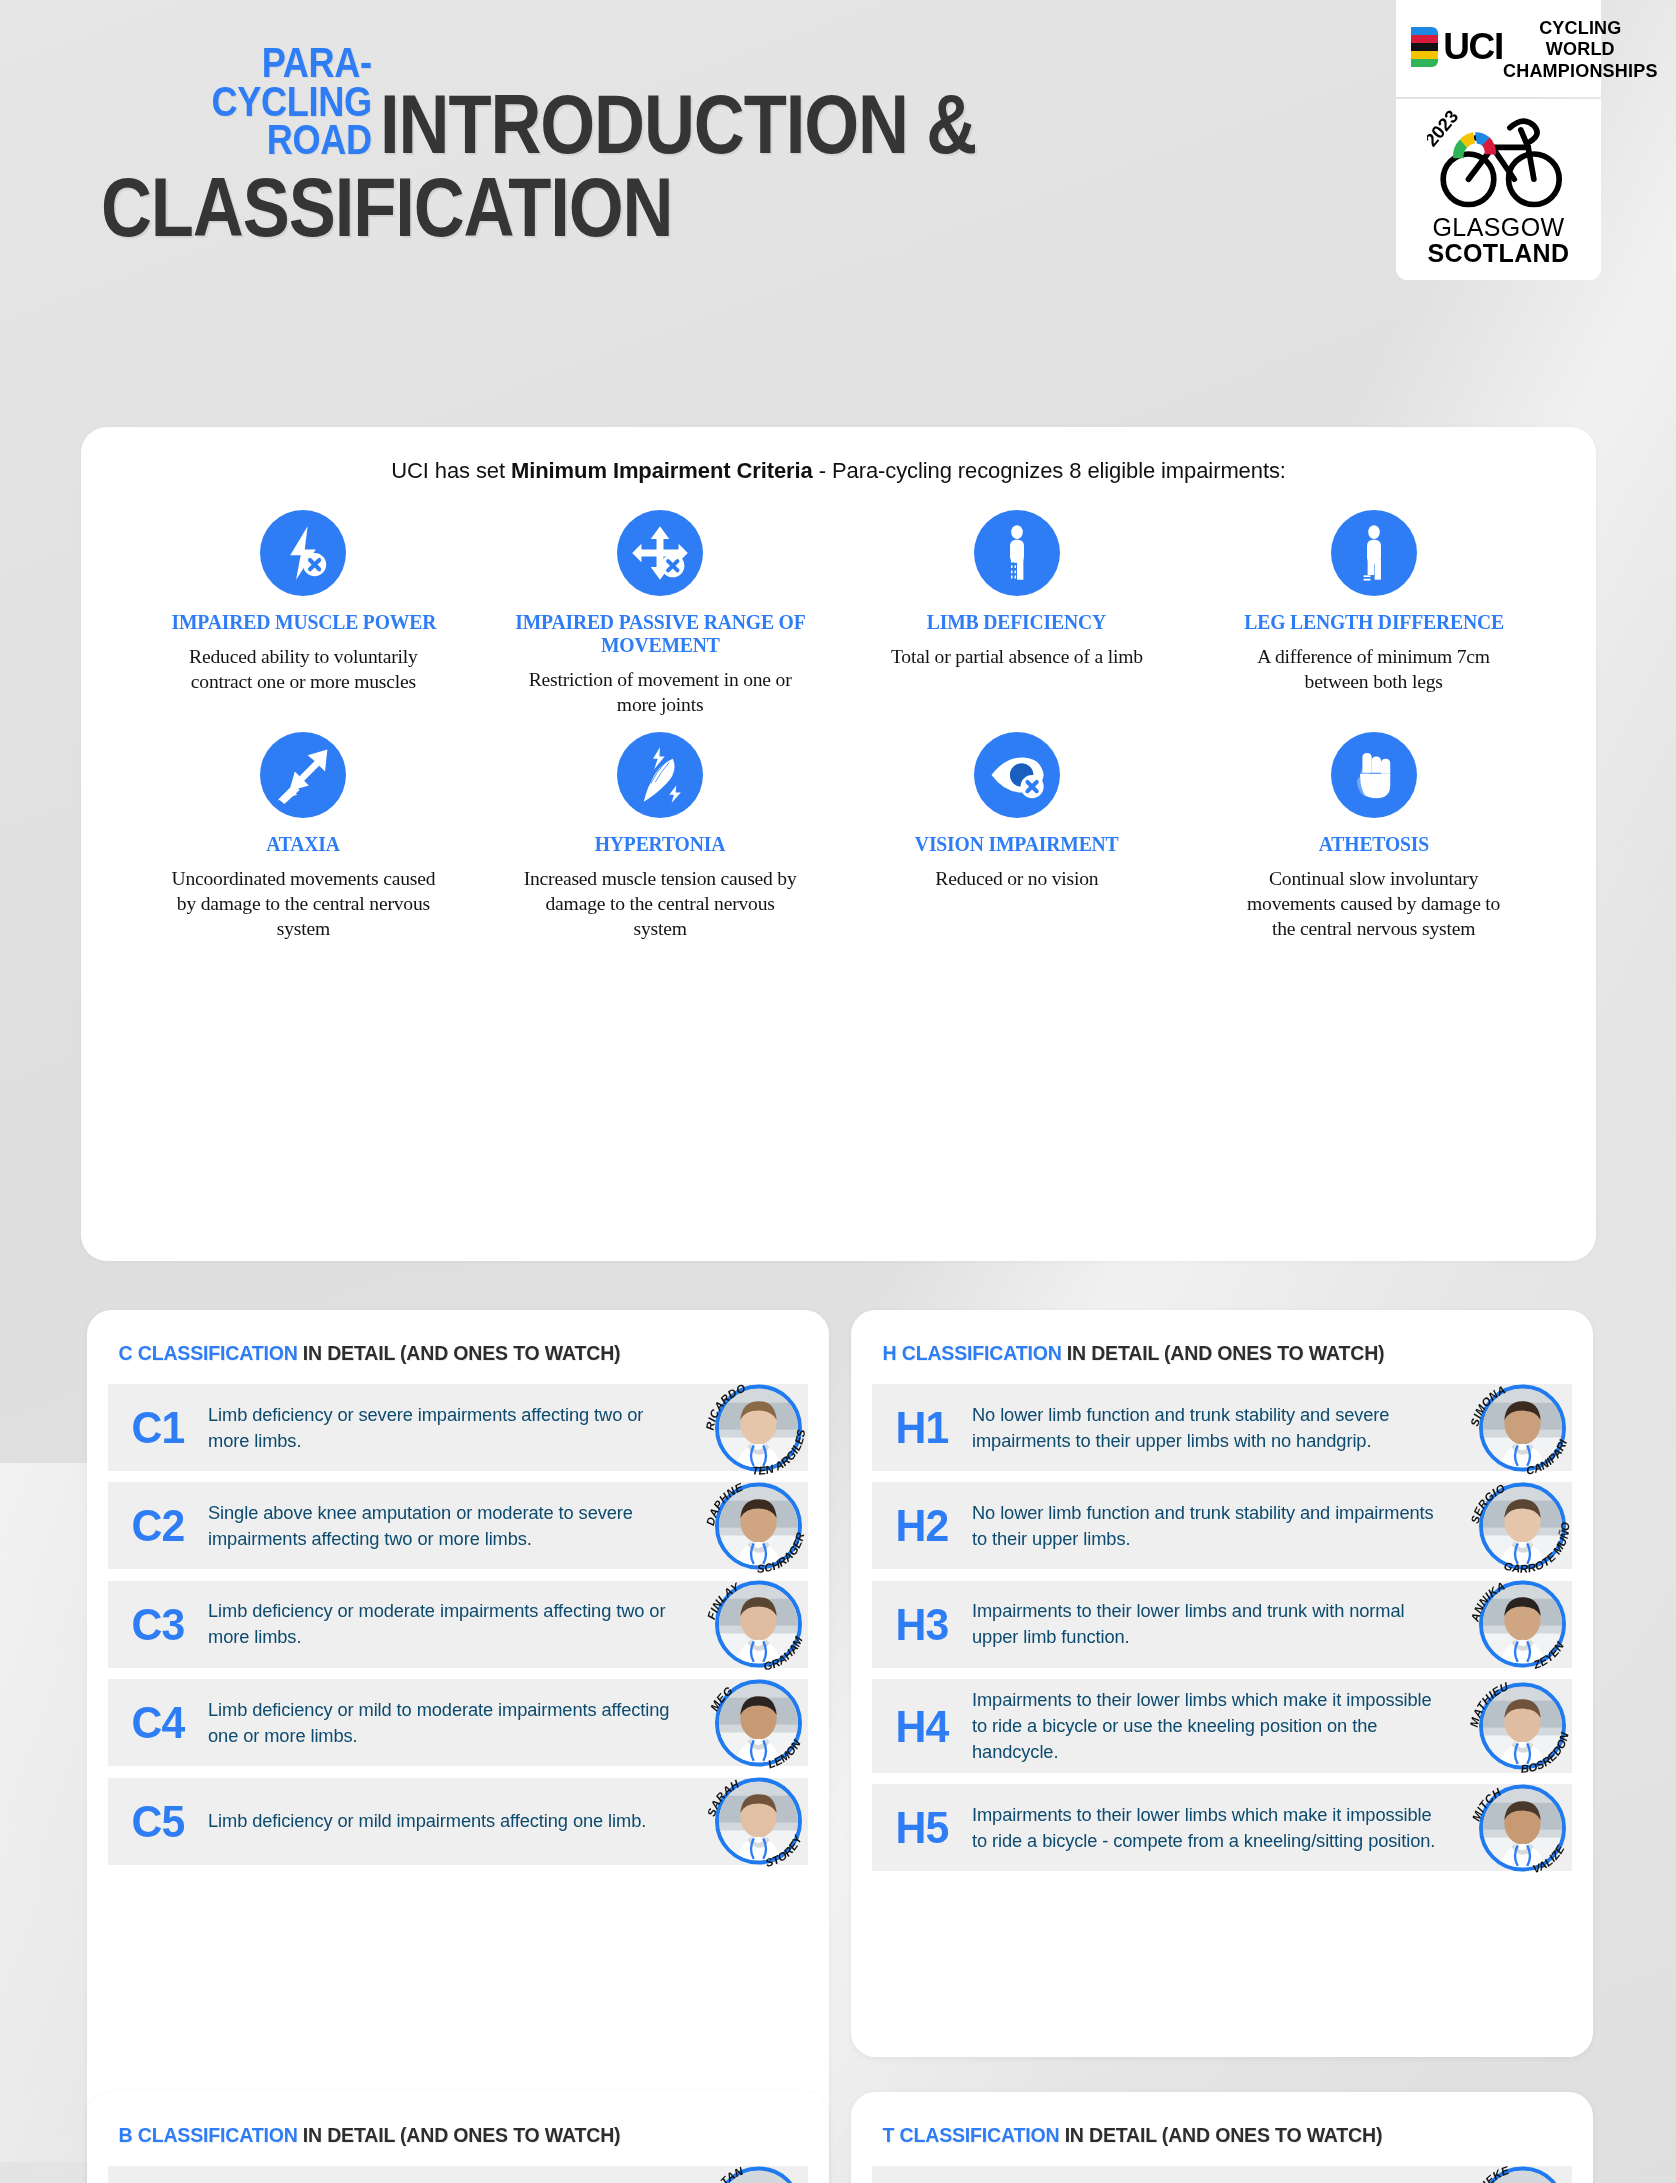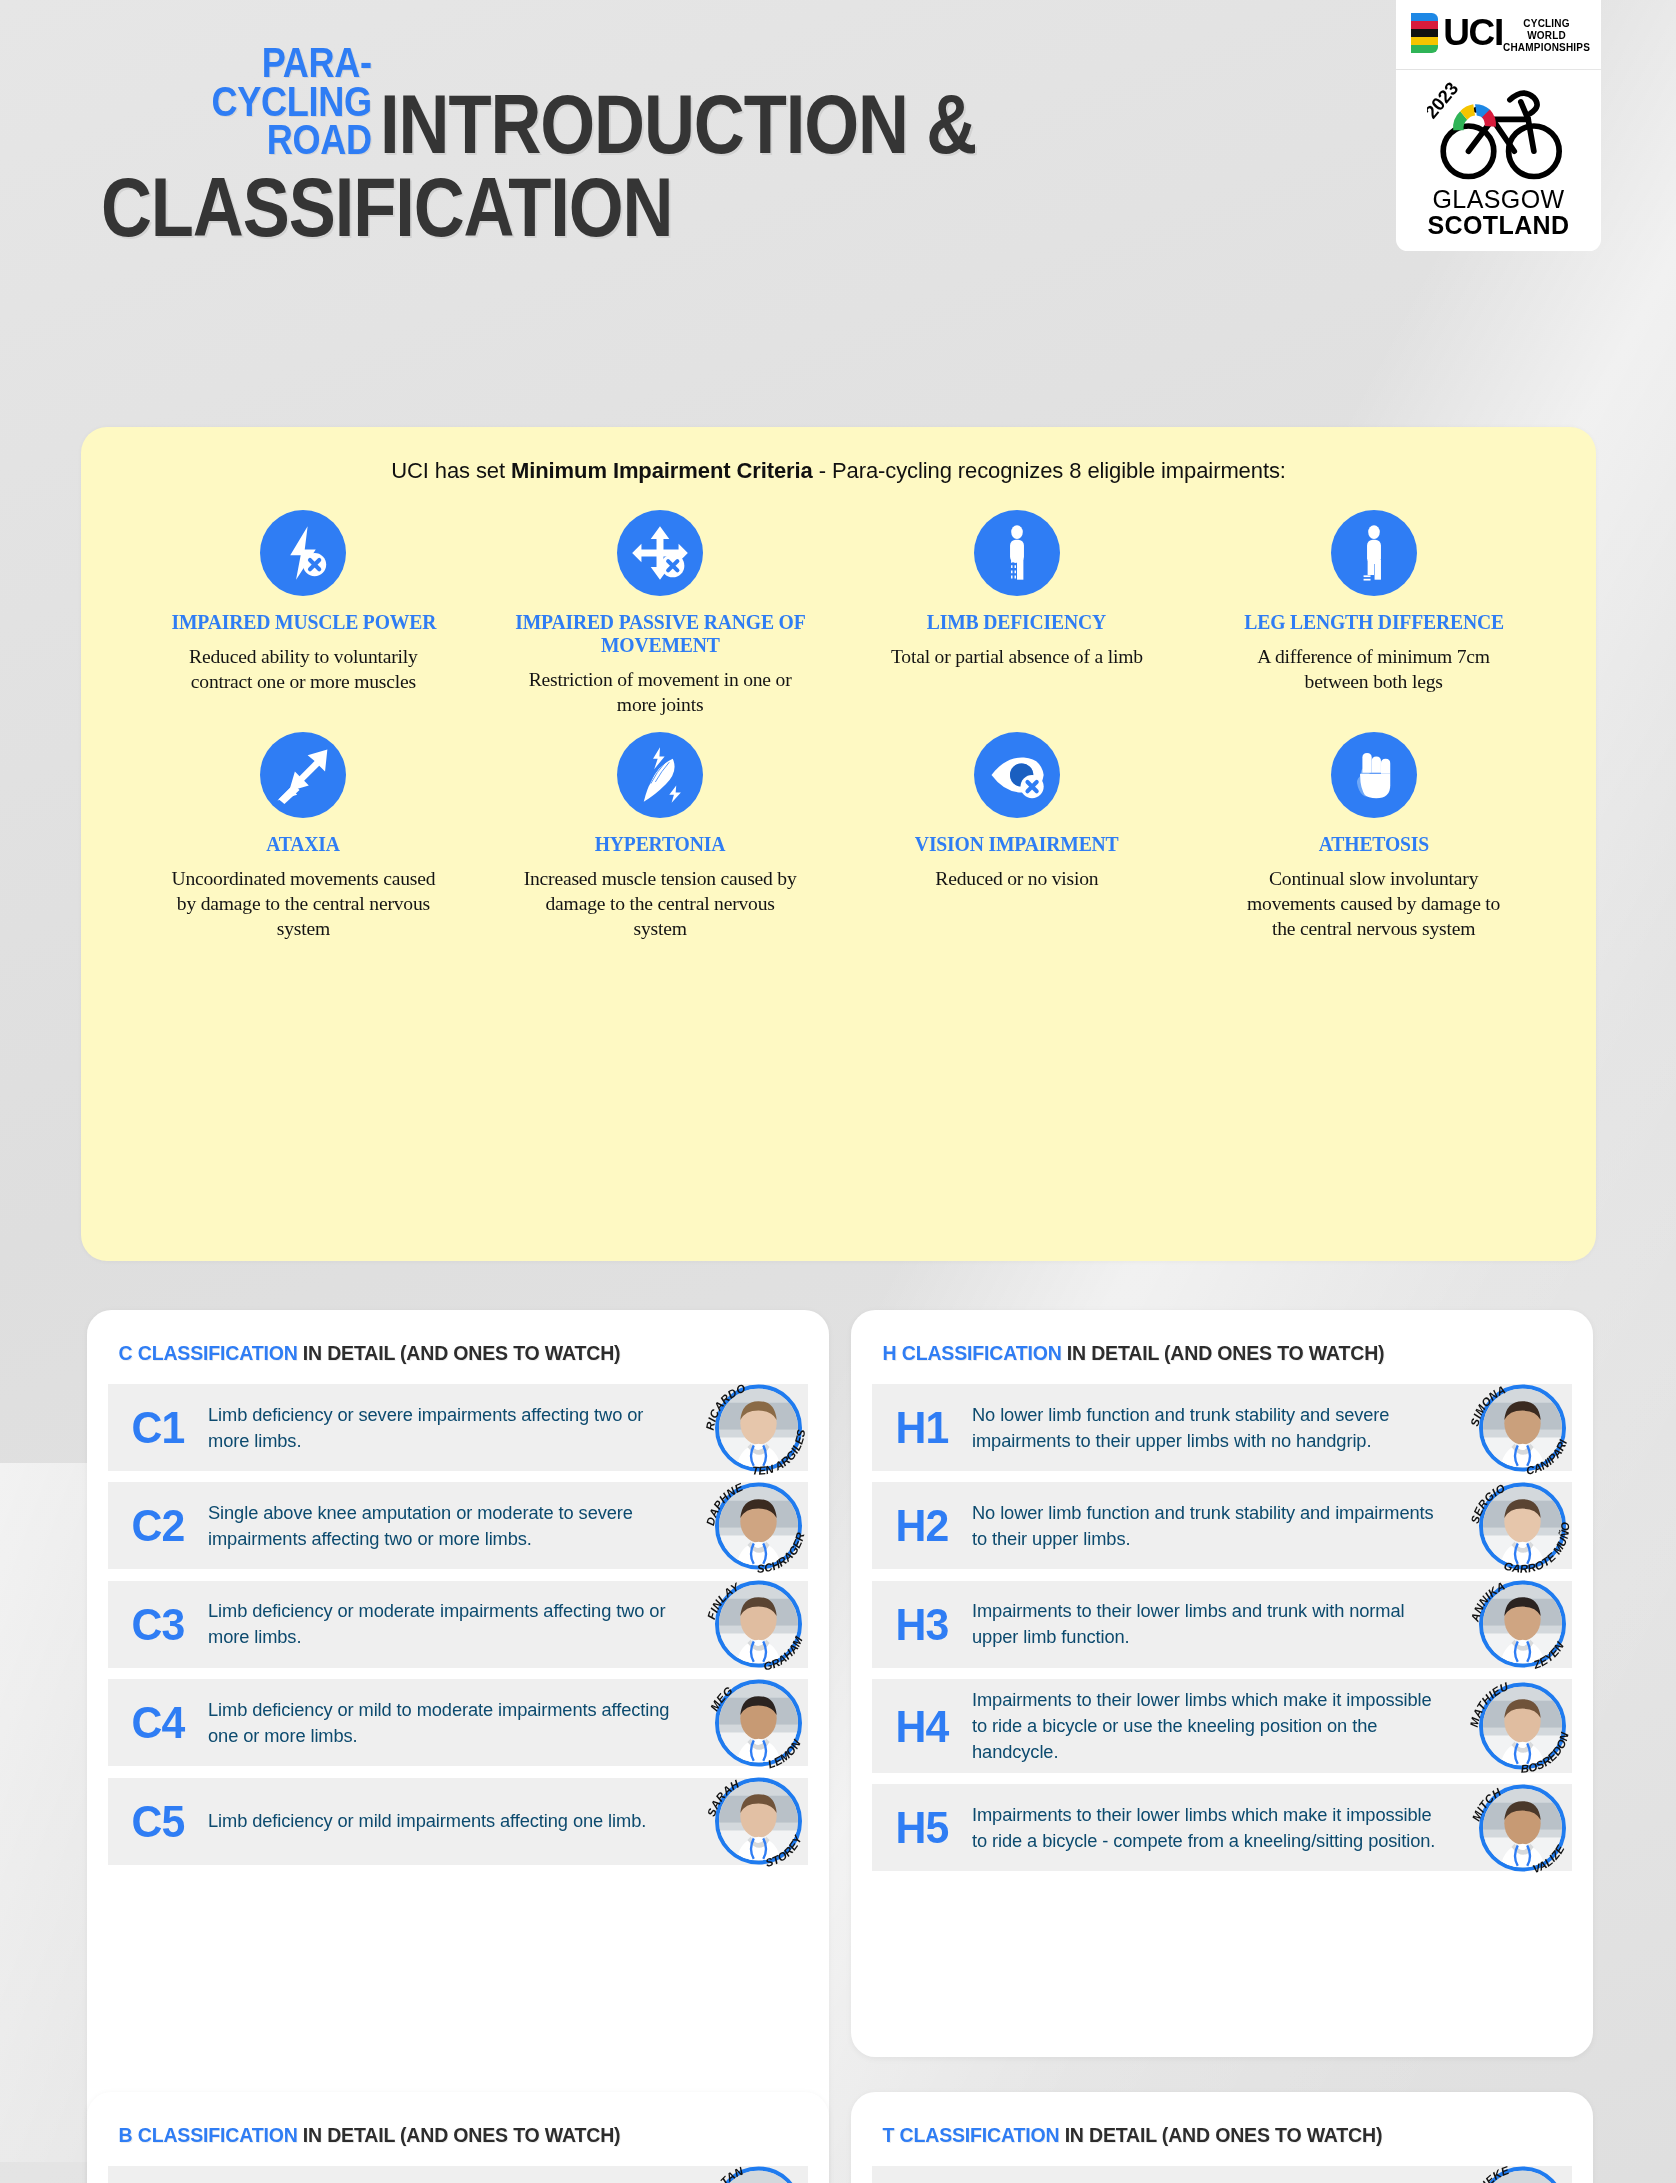--- a/index.html
+++ b/index.html
@@ -51,35 +51,35 @@
   .logo-stack { position: absolute; right: 76px; top: 0px; width: 205px; }
   .logo-uci {
     background: #fff; border-radius: 0 0 0 0; padding: 13px 15px 15px 15px;
     display: flex; align-items: center;
   }
   .uci-top { display: flex; align-items: center; gap: 5.2px; }
   .uci-bars { display: flex; flex-direction: column; width: 27px; height: 40px; border-radius: 0 6.1px 6.1px 0; overflow: hidden; }
   .uci-bars i { display: block; flex: 1; }
   .uci-word { font-size: 37px; font-weight: bold; letter-spacing: -1.3px; color: #000; line-height: 0.82; }
   .uci-sub {
-    margin-top: 5.2px; text-align: center; font-size: 10px; font-weight: bold;
+    margin-top: 5.2px; text-align: center; font-size: 18px; font-weight: bold;
     letter-spacing: 0.2px; line-height: 1.18; color: #000;
   }
   .logo-glasgow {
     background: #fff; border-radius: 0 0 11.4px 11.4px; padding: 7.9px 13px 13px 13px;
     margin-top: 1.7px; display: flex; flex-direction: column; align-items: center;
   }
   .glasgow-mark { width: 144px; height: 109px; }
   .glasgow-city { font-size: 25px; letter-spacing: 0.4px; color: #000; line-height: 1.0; }
   .glasgow-country { font-size: 25px; font-weight: bold; letter-spacing: 0.4px; color: #000; line-height: 1.05; }
 
   
   .impair-panel {
     position: absolute; left: 81px; top: 427px; width: 1515px; height: 834px;
-    background: #fef9c3; border-radius: 26px;
+    background: #ffffff; border-radius: 26px;
     box-shadow: 0 0.9px 4.4px rgba(0,0,0,0.04);
   }
   .impair-intro {
     text-align: center; font-size: 22px; color: #111; padding-top: 31px; letter-spacing: -0.1px;
   }
   .impair-intro b { font-weight: bold; }
   .impair-grid {
     display: grid; grid-template-columns: repeat(4, 1fr);
     padding: 26px 44px 0 44px; row-gap: 15px;
   }

